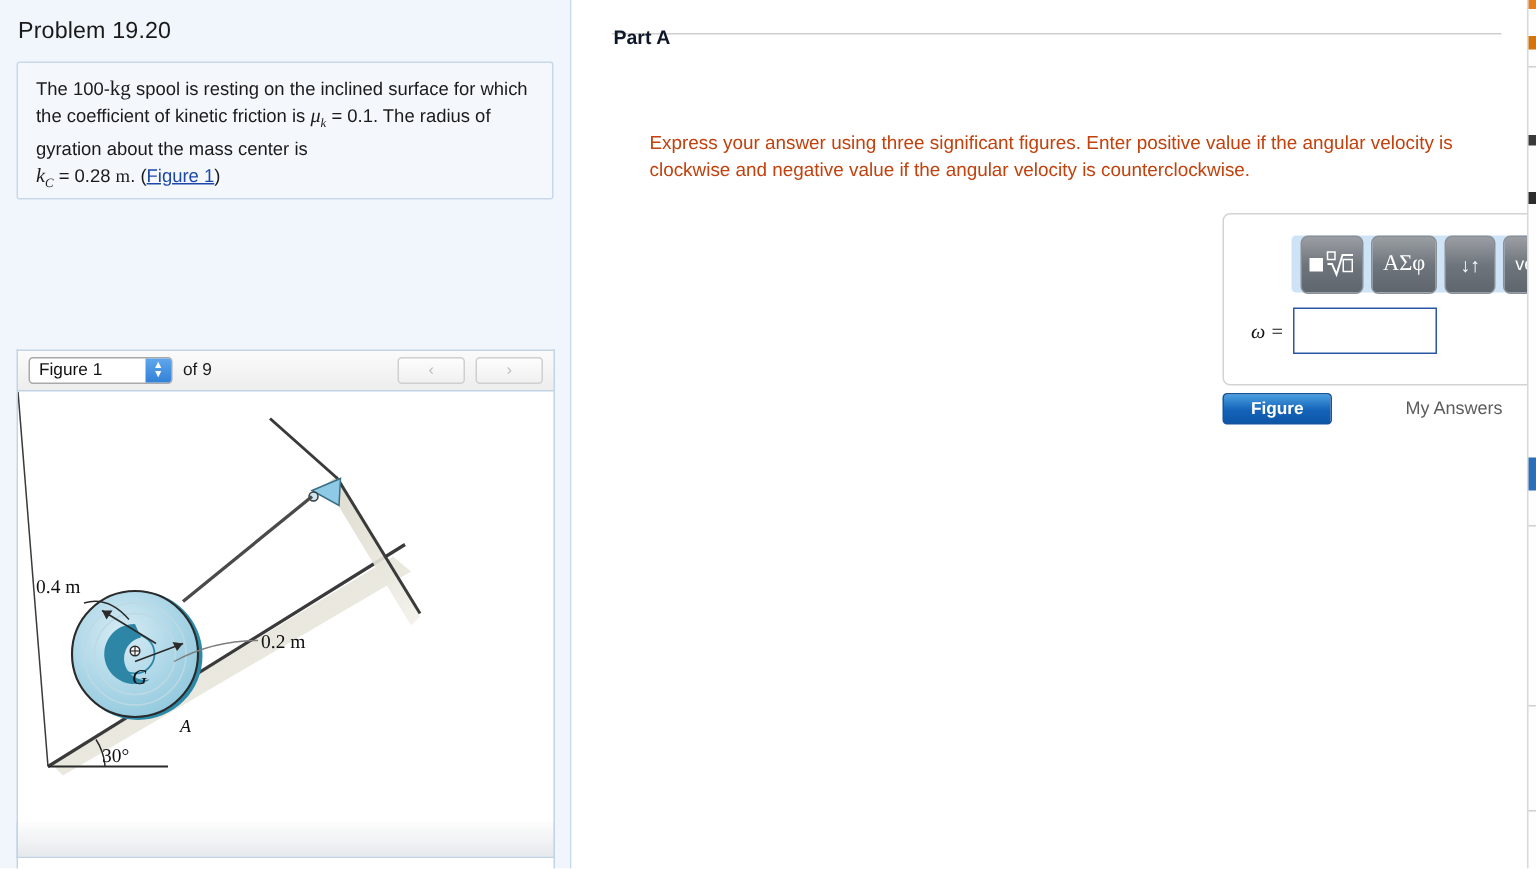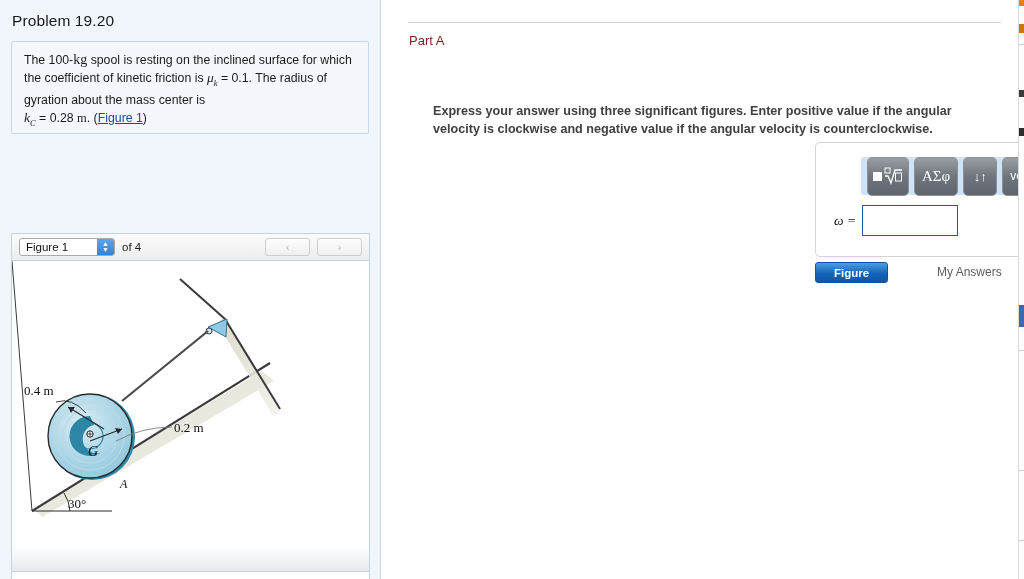--- a/index.html
+++ b/index.html
@@ -173,43 +173,43 @@
     position: absolute;
     left: 27px;
     top: 22px;
     width: 593px;
     height: 1px;
     background: #cfcfcf;
   }
   .part-title {
     position: absolute;
     left: 28px;
-    top: 33px;
+    top: 17px;
     font-size: 13px;
-    font-weight: normal;
-    color: #7f1d1d;
+    font-weight: bold;
+    color: #0f172a;
   }
   .question-text {
     position: absolute;
     left: 52px;
     top: 61px;
     width: 535px;
     font-size: 12.6px;
     line-height: 18px;
     color: #1b1b1b;
   }
   .instruction-text {
     position: absolute;
     left: 52px;
-    top: 102px;
+    top: 86px;
     width: 548px;
     font-size: 12.6px;
-    font-weight: bold;
+    font-weight: normal;
     line-height: 18px;
-    color: #404040;
+    color: #c2410c;
   }
 
   
   .answer-box {
     position: absolute;
     left: 434px;
     top: 142px;
     width: 508px;
     height: 115px;
     border: 1px solid #d3d3d3;
@@ -344,21 +344,21 @@
     </div>
 
     <div class="fig-nav-wrap">
       <div class="fig-select">
         <span class="fig-select-label">Figure 1</span>
         <span class="fig-stepper">
           <span>▲</span>
             <span>▼</span>
         </span>
       </div>
-      <span class="fig-of">of 4</span>
+      <span class="fig-of">of 9</span>
       <div class="fig-arrows">
         <div class="fig-arrow-btn">‹</div>
         <div class="fig-arrow-btn">›</div>
       </div>
     </div>
 
     <div class="fig-canvas">
       <svg width="359" height="288" viewBox="0 0 359 288">
         <defs>
           <radialGradient id="spoolBody" cx="40%" cy="35%" r="75%">

